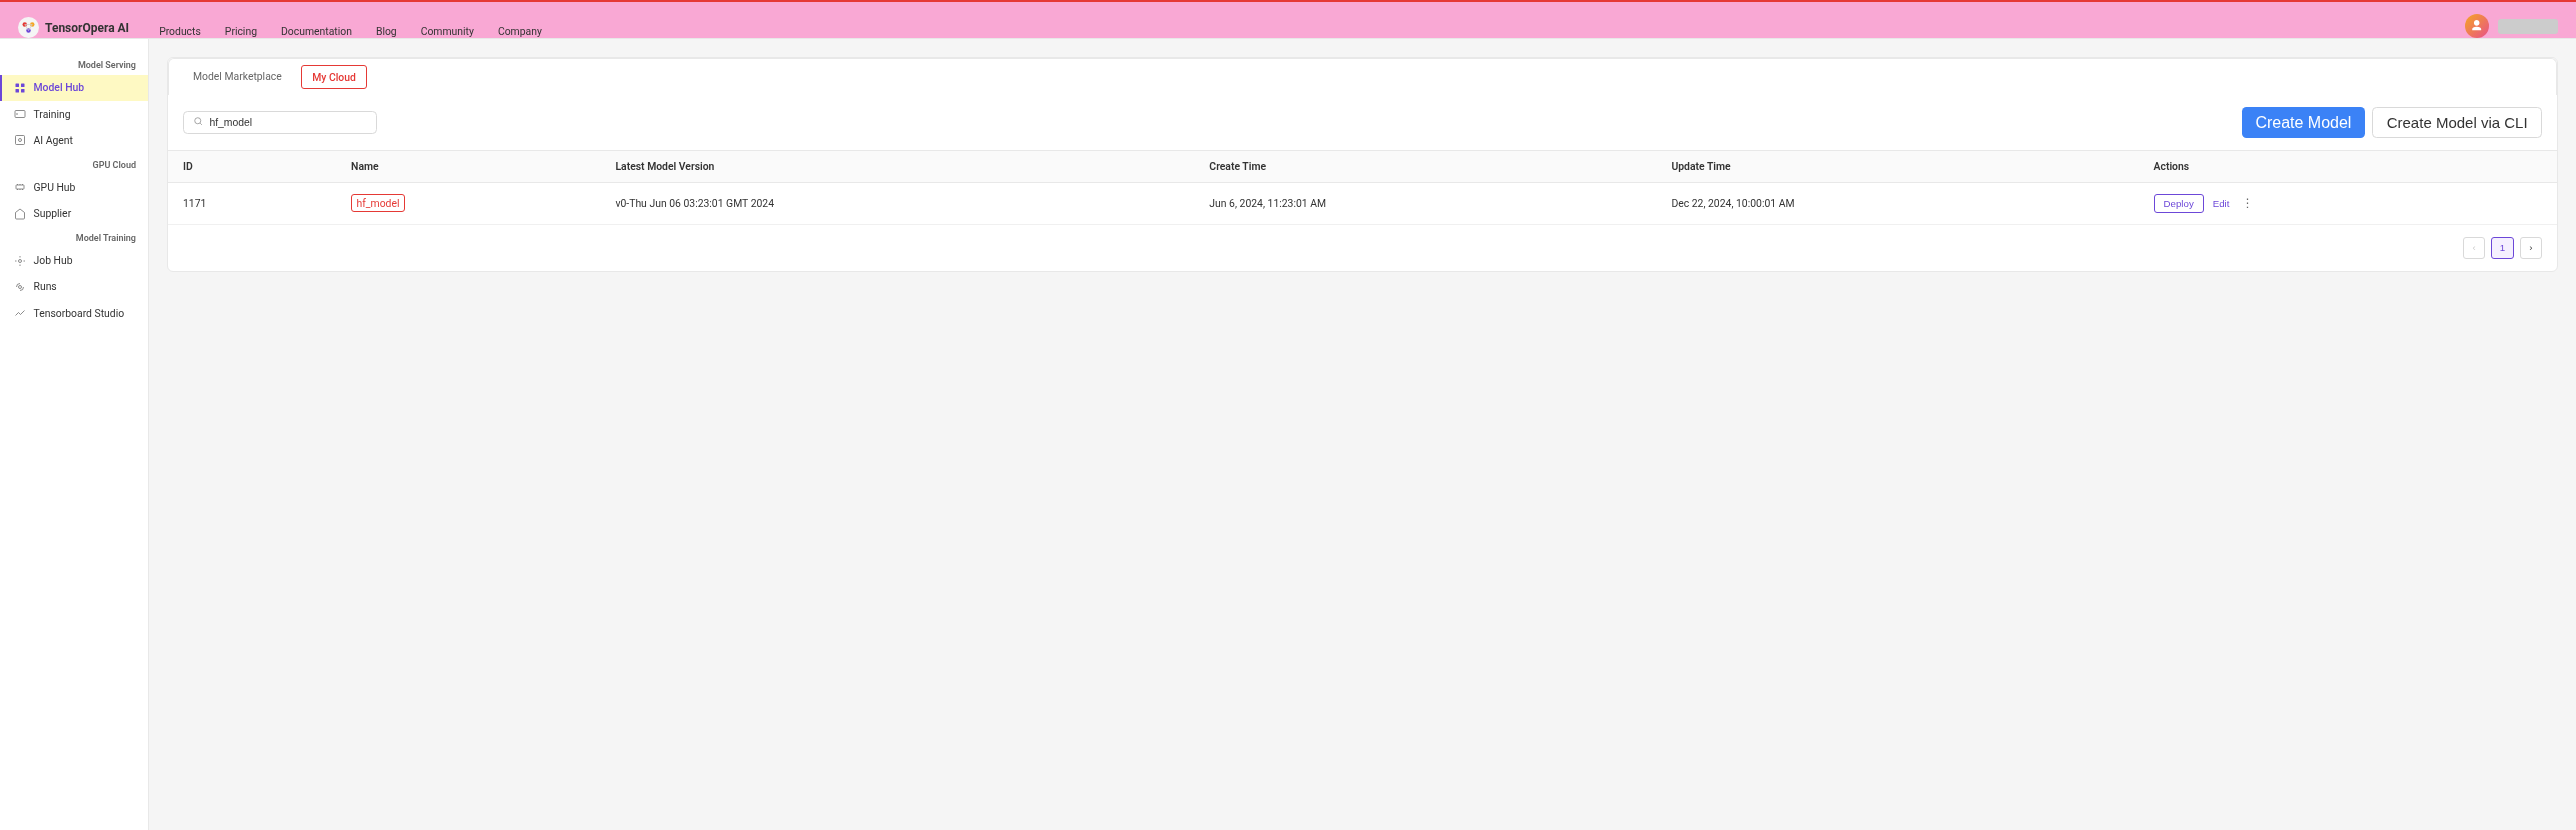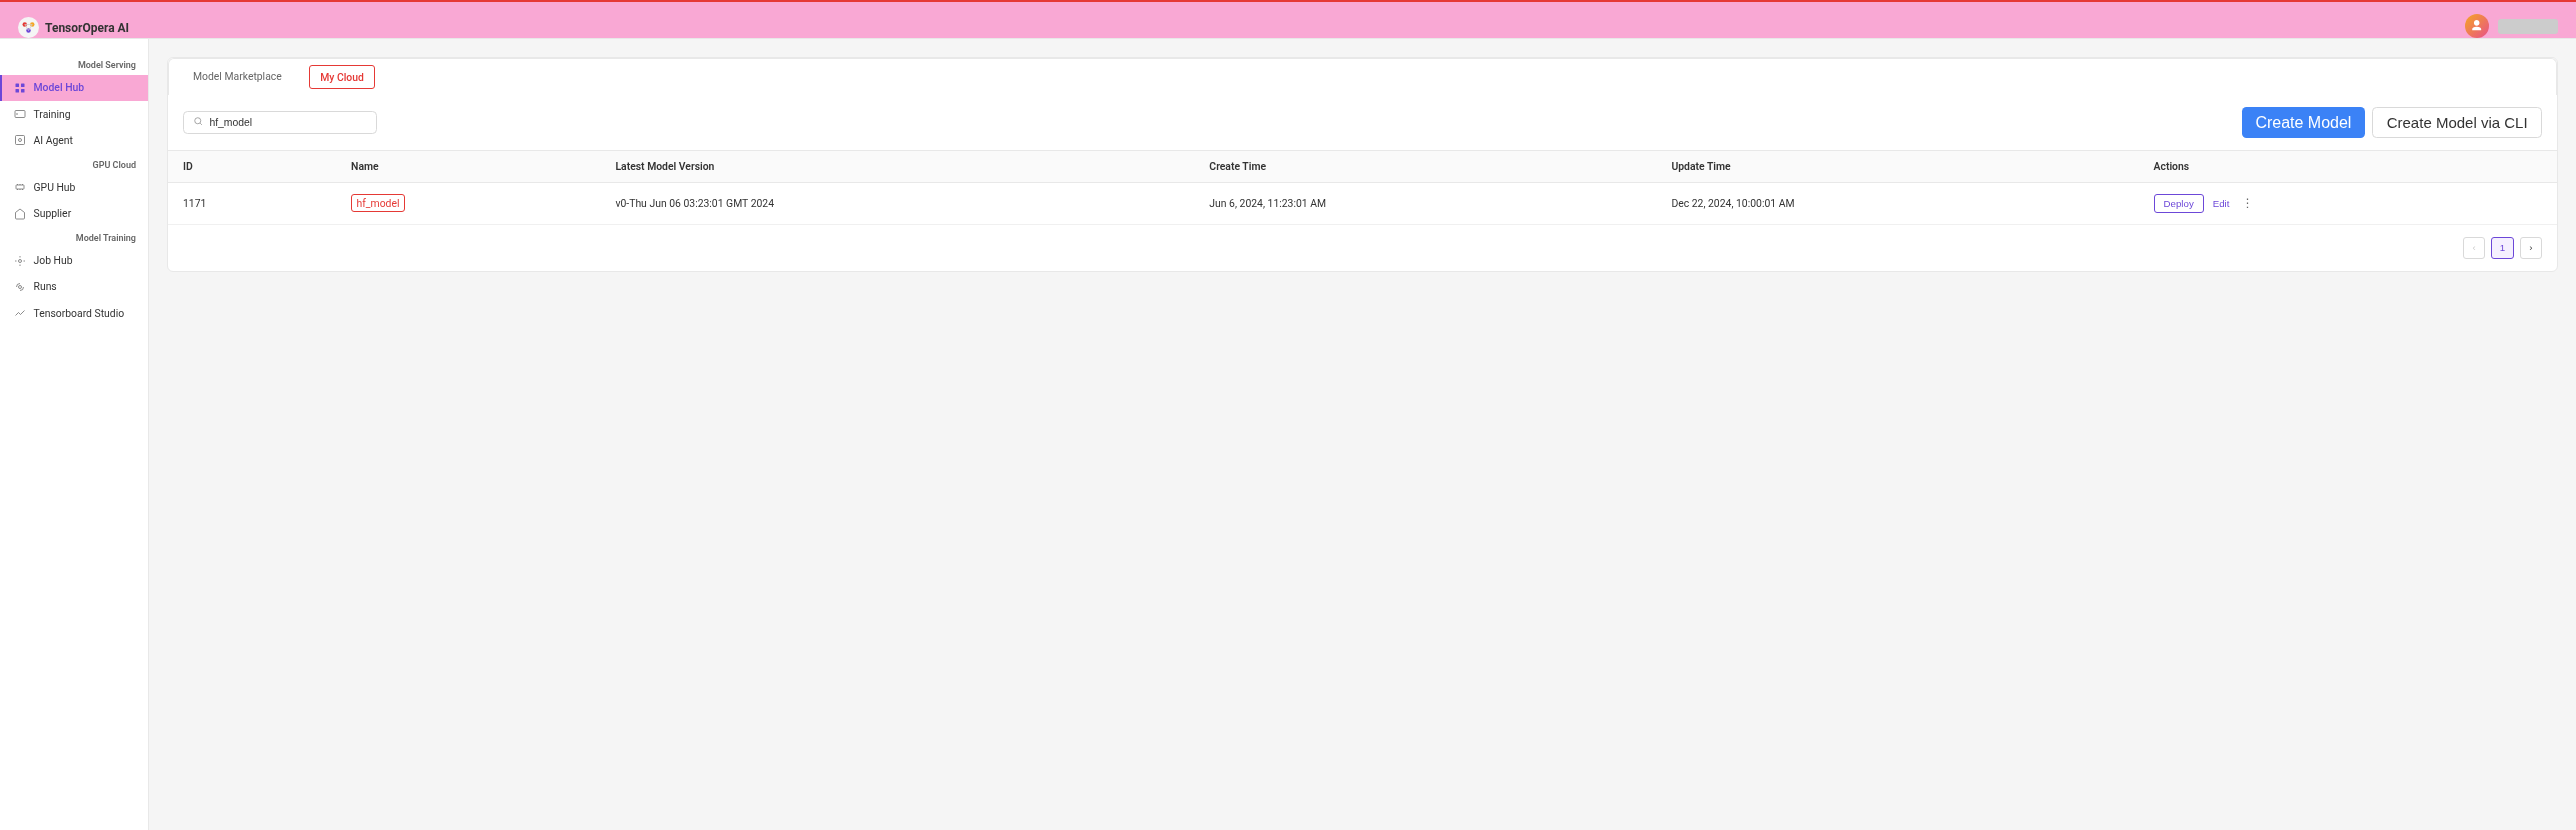--- a/index.html
+++ b/index.html
@@ -29,28 +29,28 @@
       padding: 15px 0; position: fixed; top: 39px; left: 0; bottom: 0;
       overflow-y: auto;
       text-align: right;
     }
     .sidebar-section-label { font-size: 9px; font-weight: 600; color: #666; padding: 6px 12px 4.5px; }
     .sidebar-item {
       display: flex; align-items: center; gap: 7.5px;
       padding: 6.7px 12px; cursor: pointer; font-size: 10.4px; color: #333;
       border-left: 2.2px solid transparent;
     }
-    .sidebar-item.active { background: #f9a8d4; color: #6c47d8; border-left-color: #6c47d8; font-weight: 500; }
+    .sidebar-item.active { background: #fef9c3; color: #6c47d8; border-left-color: #6c47d8; font-weight: 500; }
     .sidebar-icon { width: 12px; height: 12px; display: inline-flex; align-items: center; justify-content: center; flex-shrink: 0; }
 
     
     .main { margin-left: 149px; flex: 1; padding: 18px; min-height: calc(100vh - 39px); }
 
     
-    .tab-bar { display: flex; align-items: center; gap: 12px; background: #fff; border-radius: 6px 6px 0 0; border: 0.7px solid #e8e8e8; border-bottom: none; padding: 0 12px; }
+    .tab-bar { display: flex; align-items: center; gap: 4px; background: #fff; border-radius: 6px 6px 0 0; border: 0.7px solid #e8e8e8; border-bottom: none; padding: 0 12px; }
     .tab-item { padding: 10.4px 12px; font-size: 10.4px; color: #666; cursor: pointer; border-bottom: 1.5px solid transparent; }
     .tab-item.active { color: #e53935; border: 1.5px solid #e53935; border-radius: 3px; margin: 6px 3px; padding: 4.5px 10.4px; font-weight: 500; }
 
     
     .content-card { background: #fff; border: 0.7px solid #e8e8e8; border-radius: 6px; }
     .description-bar { padding: 12px 15px; font-size: 9.7px; color: #555; border-bottom: 0.7px solid #e8e8e8; line-height: 1.5; }
 
     
     .toolbar { display: flex; align-items: center; justify-content: space-between; padding: 12px 15px; border-bottom: 0.7px solid #e8e8e8; }
     .search-box { display: flex; align-items: center; gap: 6px; border: 0.7px solid #d9d9d9; border-radius: 4.5px; padding: 4.5px 9px; width: 194px; background: #fff; }
@@ -92,20 +92,28 @@
     <svg class="logo-icon" viewBox="0 0 28 28" fill="none" xmlns="http://www.w3.org/2000/svg">
       <circle cx="14" cy="14" r="14" fill="#f5f5f5"></circle>
       <circle cx="9" cy="10" r="3" fill="#e53935"></circle>
       <circle cx="19" cy="10" r="3" fill="#f5a623"></circle>
       <circle cx="14" cy="18" r="3" fill="#6c47d8"></circle>
       <line x1="9" y1="10" x2="19" y2="10" stroke="#ccc" stroke-width="1"></line>
       <line x1="9" y1="10" x2="14" y2="18" stroke="#ccc" stroke-width="1"></line>
       <line x1="19" y1="10" x2="14" y2="18" stroke="#ccc" stroke-width="1"></line>
     </svg>
     <span>TensorOpera AI</span>
+  </div>
+  <div class="navbar-nav">
+    <span class="navbar-nav-item">Products</span>
+    <span class="navbar-nav-item">Pricing</span>
+    <span class="navbar-nav-item">Documentation</span>
+    <span class="navbar-nav-item">Blog</span>
+    <span class="navbar-nav-item">Community</span>
+    <span class="navbar-nav-item">Company</span>
   </div>
   <div class="navbar-right">
     <div class="avatar-circle">
       <svg width="13.4" height="13.4" viewBox="0 0 24 24" fill="none">
         <path d="M12 2C9.24 2 7 4.24 7 7s2.24 5 5 5 5-2.24 5-5-2.24-5-5-5zm0 12c-5.33 0-8 2.67-8 4v2h16v-2c0-1.33-2.67-4-8-4z" fill="white"></path>
       </svg>
     </div>
     <div class="user-bar"></div>
   </div>
 </nav>

